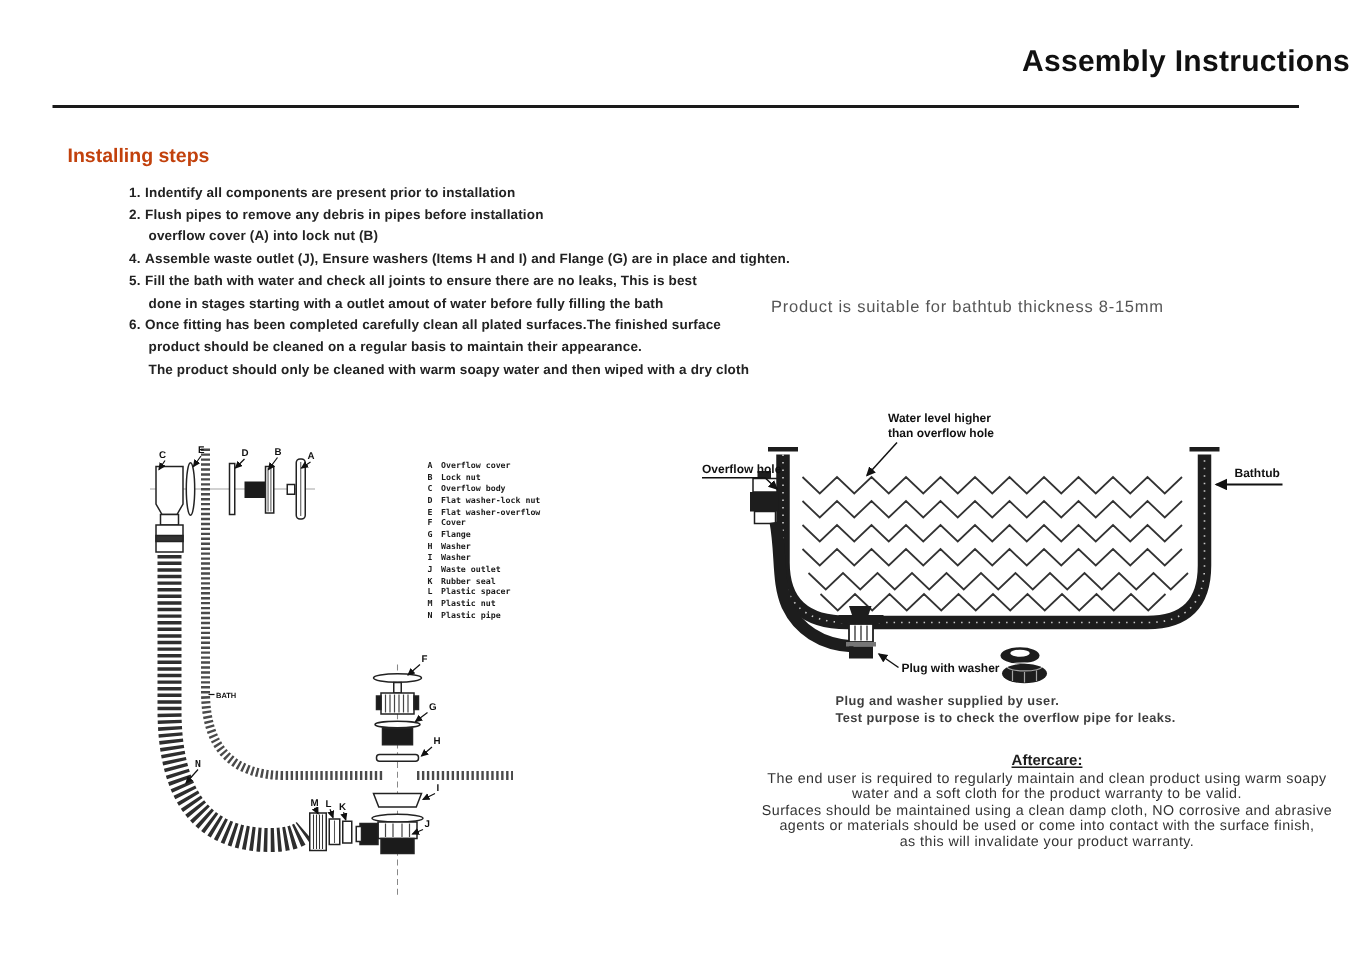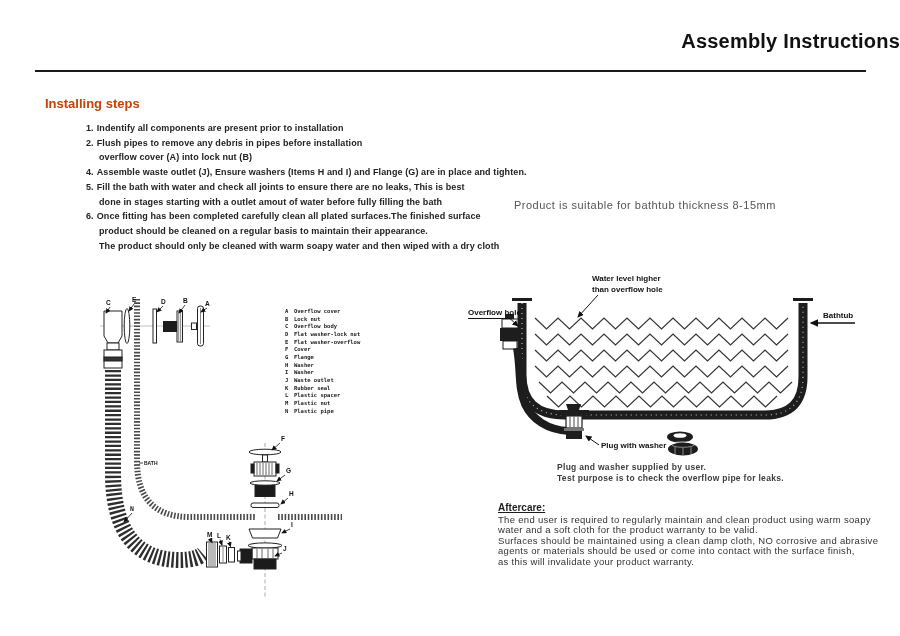--- a/index.html
+++ b/index.html
@@ -20,21 +20,21 @@
   
   #legend{left:285px;top:308px;font-family:"DejaVu Sans Mono", monospace;font-size:5.5px;
           font-weight:700;line-height:7.65px;color:#1a1a1a;}
   .leg-row{white-space:nowrap;}
   .leg-key{display:inline-block;width:9px;}
   
   #leak-head{left:510px;top:155px;font-size:15.5px;font-weight:700;color:#0e0e0e;line-height:19.5px;
              letter-spacing:.1px;}
   #leak-sub{left:514px;top:199px;font-size:11px;color:#555;letter-spacing:.5px;}
   #tub-notes{left:557px;top:462px;font-size:8.5px;color:#3d3d3d;line-height:10.5px;letter-spacing:.3px;font-weight:bold;}
-  #aftercare{left:498px;top:502px;width:400px;}
+  #aftercare{left:498px;top:502px;width:400px;text-align:center;}
   #aftercare .ac-head{font-size:10px;font-weight:700;text-decoration:underline;color:#1d1d1d;
                       margin-bottom:2px;}
   #aftercare .ac-ln{font-size:9.5px;color:#333;line-height:10.4px;letter-spacing:.3px;white-space:nowrap;}
   
   svg text{font-family:"Liberation Sans", sans-serif;fill:#111;}
   .mark{font-family:"DejaVu Sans Mono", monospace;font-size:6.5px;font-weight:700;}
   .svglabel{font-size:8px;font-weight:700;}
 </style>
 </head>
 <body>

